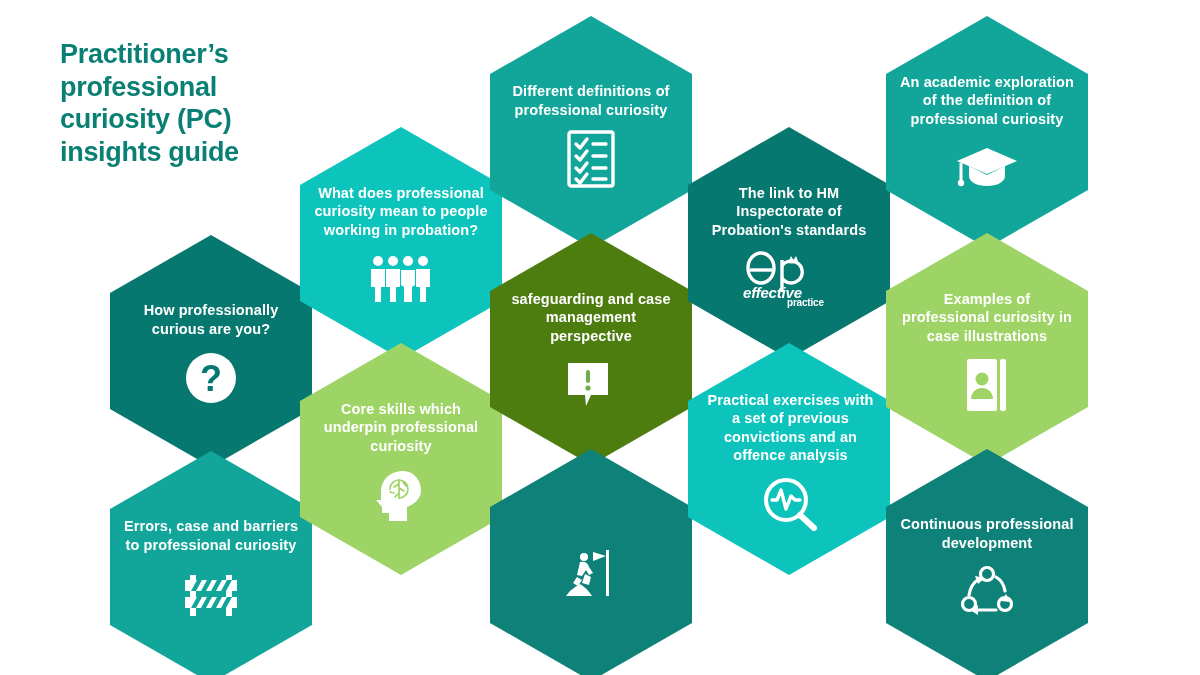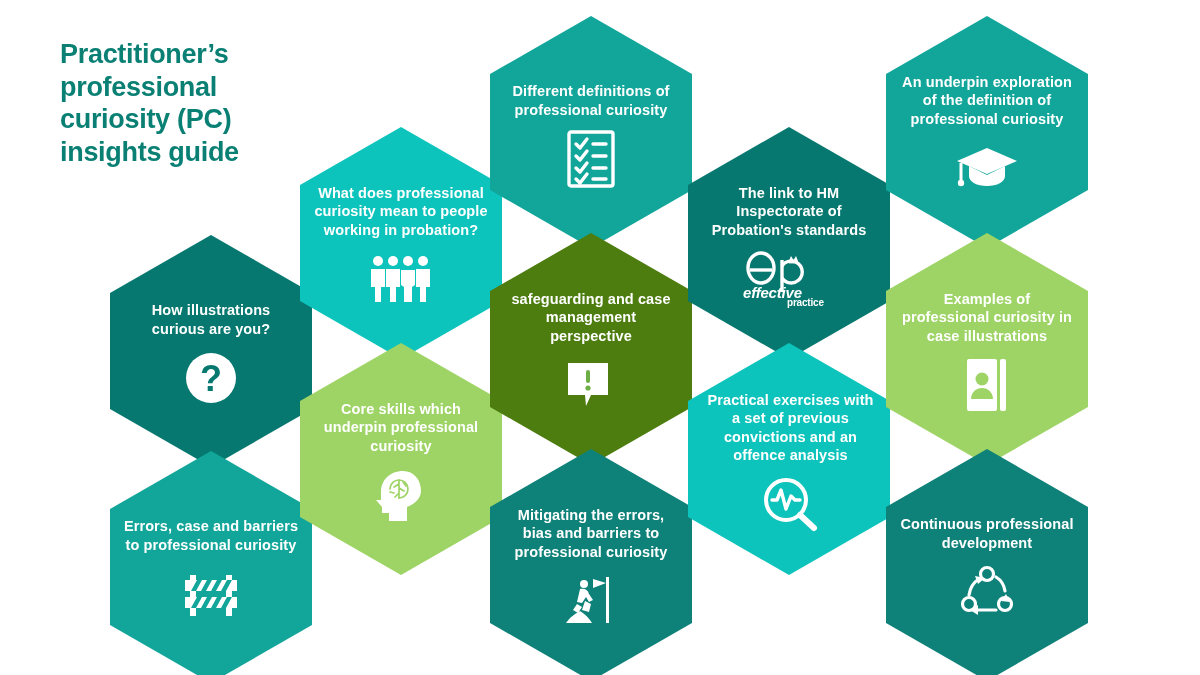--- a/index.html
+++ b/index.html
@@ -82,21 +82,21 @@
 
   <div id="title-block" style="color: rgb(10, 128, 116);">
       <span class="tline">Practitioner’s</span>
       <span class="tline">professional</span>
       <span class="tline">curiosity (PC)</span>
       <span class="tline">insights guide</span>
     </div>
 
   <div id="hex-layer">
       <div class="hex" style="left: 110px; top: 235px; background: rgb(6, 120, 111);">
-        <div class="label">How illustrations curious are you?</div>
+        <div class="label">How professionally curious are you?</div>
         <div class="icon">
           <svg width="52" height="52" viewBox="0 0 52 52">
         <circle cx="26" cy="26" r="25" fill="#ffffff"></circle>
         <text x="26" y="39" text-anchor="middle" font-family="Liberation Sans, sans-serif" font-size="36" font-weight="bold" fill="#06786F">?</text>
       </svg>
         </div>
       </div>
       <div class="hex" style="left: 110px; top: 451px; background: rgb(18, 166, 155);">
         <div class="label">Errors, case and barriers to professional curiosity</div>
         <div class="icon">
@@ -169,21 +169,20 @@
         <div class="label">safeguarding and case management perspective</div>
         <div class="icon">
           <svg width="52" height="50" viewBox="0 0 52 50">
         <path d="M3 3h40v32H26l-5 11-1-11H3z" fill="#ffffff"></path>
         <rect x="21" y="10" width="4" height="13" rx="2" fill="#6DAF46"></rect>
         <circle cx="23" cy="28" r="2.6" fill="#6DAF46"></circle>
       </svg>
         </div>
       </div>
       <div class="hex" style="left: 490px; top: 449px; background: rgb(14, 129, 121);">
-        <div class="label">Mitigating the errors, bias and barriers to professional curiosity</div>
         <div class="icon">
           <svg width="56" height="52" viewBox="0 0 56 52">
         <g fill="#ffffff">
           <rect x="43" y="2" width="3" height="46"></rect>
           <path d="M30 4l13 4-13 5z"></path>
           <circle cx="21" cy="9" r="4"></circle>
           <path d="M17 14c5-1 8 1 9 5l4 6-4 2-3-5-4 6-5-1 3-13z"></path>
           <path d="M22 26l-3 9 7 2 2-8z"></path>
           <path d="M14 29l-4 6 5 3 4-6z"></path>
           <path d="M3 48c4-6 9-9 14-12 5 3 9 7 12 12z"></path>
@@ -216,21 +215,21 @@
         <div class="label">Practical exercises with a set of previous convictions and an offence analysis</div>
         <div class="icon">
           <svg width="60" height="56" viewBox="0 0 60 56">
         <circle cx="25" cy="24" r="20" fill="none" stroke="#ffffff" stroke-width="4"></circle>
         <polyline points="11,24 16,24 20,14 25,33 30,20 34,24 39,24" fill="none" stroke="#ffffff" stroke-width="3.4" stroke-linecap="round" stroke-linejoin="round"></polyline>
         <line x1="39" y1="39" x2="53" y2="52" stroke="#ffffff" stroke-width="6" stroke-linecap="round"></line>
       </svg>
         </div>
       </div>
       <div class="hex" style="left: 886px; top: 16px; background: rgb(18, 166, 155);">
-        <div class="label">An underpin exploration of the definition of professional curiosity</div>
+        <div class="label">An academic exploration of the definition of professional curiosity</div>
         <div class="icon">
           <svg width="64" height="46" viewBox="0 0 64 46">
         <polygon points="32,3 62,16 32,29 2,16" fill="#ffffff"></polygon>
         <path d="M14 21v10c0 6 8 10 18 10s18-4 18-10V21L32 30z" fill="#ffffff"></path>
         <line x1="6" y1="18" x2="6" y2="36" stroke="#ffffff" stroke-width="3"></line>
         <circle cx="6" cy="38" r="3.2" fill="#ffffff"></circle>
       </svg>
         </div>
       </div>
       <div class="hex" style="left: 886px; top: 233px; background: rgb(158, 212, 101);">

